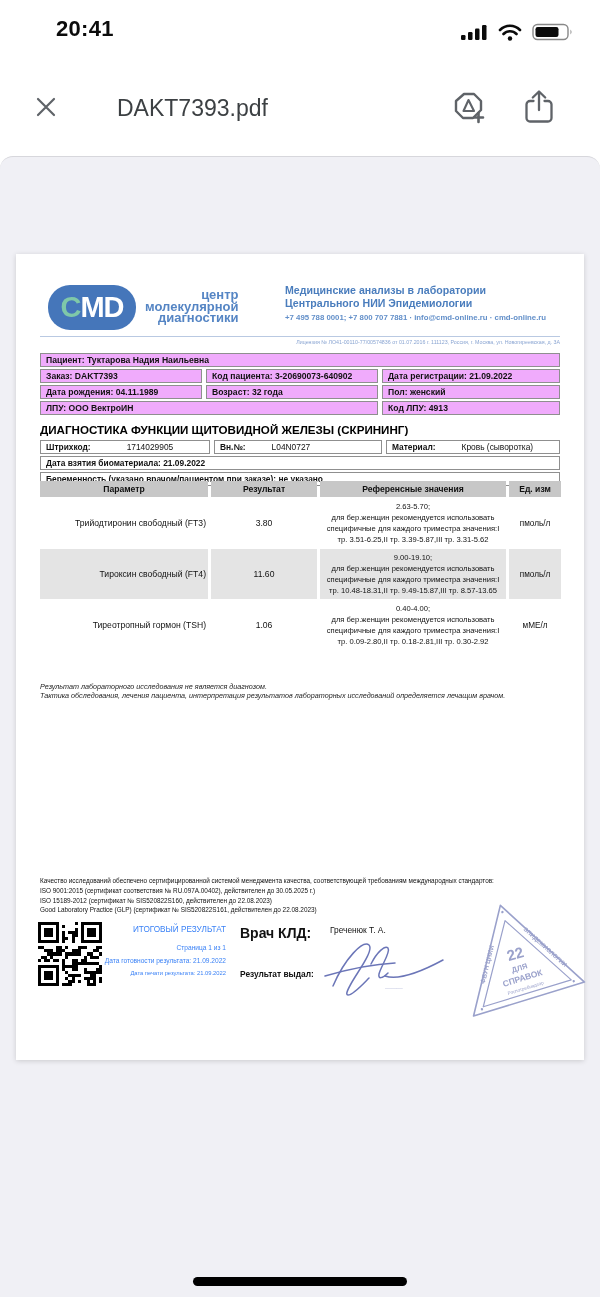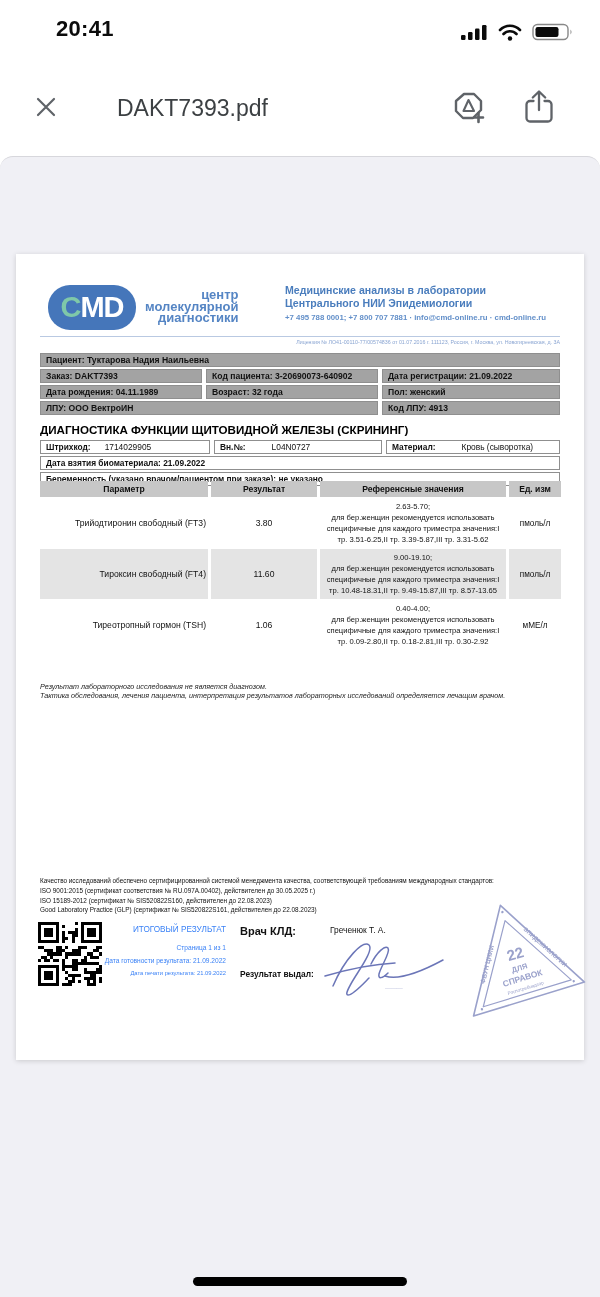--- a/index.html
+++ b/index.html
@@ -28,28 +28,28 @@
   .tagline { position:absolute; left:129px; top:35px; font-size:13px; line-height:11.5px; color:#5585c4; white-space:pre-line; font-weight:600;text-align:right; }
   .lab-head { position:absolute; left:269px; top:30px; width:276px; }
   .lab-head .hl { font-size:10.6px; line-height:13px; font-weight:700; color:#4a7dbd; }
   .lab-head .contacts { margin-top:3px; font-size:7.8px; color:#628fc9; font-weight:600; }
   .head-rule { position:absolute; left:24px; right:24px; top:82px; border-top:1px solid #b9c9e2; }
   .license { position:absolute; right:24px; top:85px; font-size:5.3px; color:#8aa5d2; }
 
   
   table { border-collapse:separate; }
   .ptable { position:absolute; left:20px; top:97px; width:528px; border-spacing:4px 2px; table-layout:fixed; }
-  .ptable td { border:1px solid #8f8f8f; font-size:8.6px; font-weight:700; color:#111; padding:1px 5px; height:13px; vertical-align:middle; background:#a3a3a3; white-space:nowrap; overflow:hidden; }
+  .ptable td { border:1px solid #8f8f8f; font-size:8.6px; font-weight:700; color:#111; padding:1px 5px; height:13px; vertical-align:middle; background:#f0abfc; white-space:nowrap; overflow:hidden; }
 
   .sec-title { position:absolute; left:24px; top:169px; font-size:11.6px; font-weight:700; color:#000; }
 
   .stable { position:absolute; left:20px; top:184px; width:528px; border-spacing:4px 2px; table-layout:fixed; }
   .stable td { border:1px solid #8f8f8f; font-size:8.4px; color:#111; padding:1px 5px; height:11px; vertical-align:middle; white-space:nowrap; overflow:hidden; }
   .stable .lbl { font-weight:700; }
-  .stable .val { font-weight:400; margin-left:14px; }
+  .stable .val { font-weight:400; margin-left:36px; }
 
   
   .rtable { position:absolute; left:21px; top:226px; width:526px; border-spacing:3px 1px; table-layout:fixed; }
   .rtable th { background:#c7c7c7; font-size:8.6px; font-weight:700; height:16px; padding:1px 2px; color:#111; }
   .rtable td { vertical-align:middle; font-size:8.6px; color:#111; padding:3px 2px; }
   .rtable td.param { text-align:right; padding-left:4px; }
   .rtable td.result { text-align:center; }
   .rtable td.ref { text-align:center; font-size:7.6px; line-height:11px; white-space:pre-line; }
   .rtable td.unit { text-align:center; font-size:8.2px; }
   .rtable tr.shaded td { background:#e4e4e4; }
@@ -58,21 +58,21 @@
 
   .iso { position:absolute; left:24px; top:622px; font-size:6.4px; line-height:9.8px; color:#111; }
 
   
   .qr { position:absolute; left:22px; top:668px; }
   .result-col { position:absolute; left:50px; top:671px; width:160px; text-align:right; color:#3b82f6; }
   .result-col .l1 { font-size:8.2px; }
   .result-col .l2 { font-size:6.6px; margin-top:10px; }
   .result-col .l3 { font-size:6.6px; margin-top:6px; }
   .result-col .l4 { font-size:5.8px; margin-top:6px; }
-  .doctor-label { position:absolute; left:224px; top:671px; font-size:11px; font-weight:700; color:#111; }
+  .doctor-label { position:absolute; left:224px; top:671px; font-size:14px; font-weight:700; color:#111; }
   .doctor-name { position:absolute; left:314px; top:671px; font-size:8.4px; color:#111; }
   .issued-label { position:absolute; left:224px; top:715px; font-size:8.4px; font-weight:700; color:#111; }
   .signature { position:absolute; left:303px; top:682px; }
   .stamp { position:absolute; left:436px; top:643px; transform:rotate(-17deg); }
 
   .home-indicator { position:absolute; left:193px; top:1277px; width:214px; height:9px; border-radius:5px; background:#000; }
 </style>
 </head>
 <body>
 

